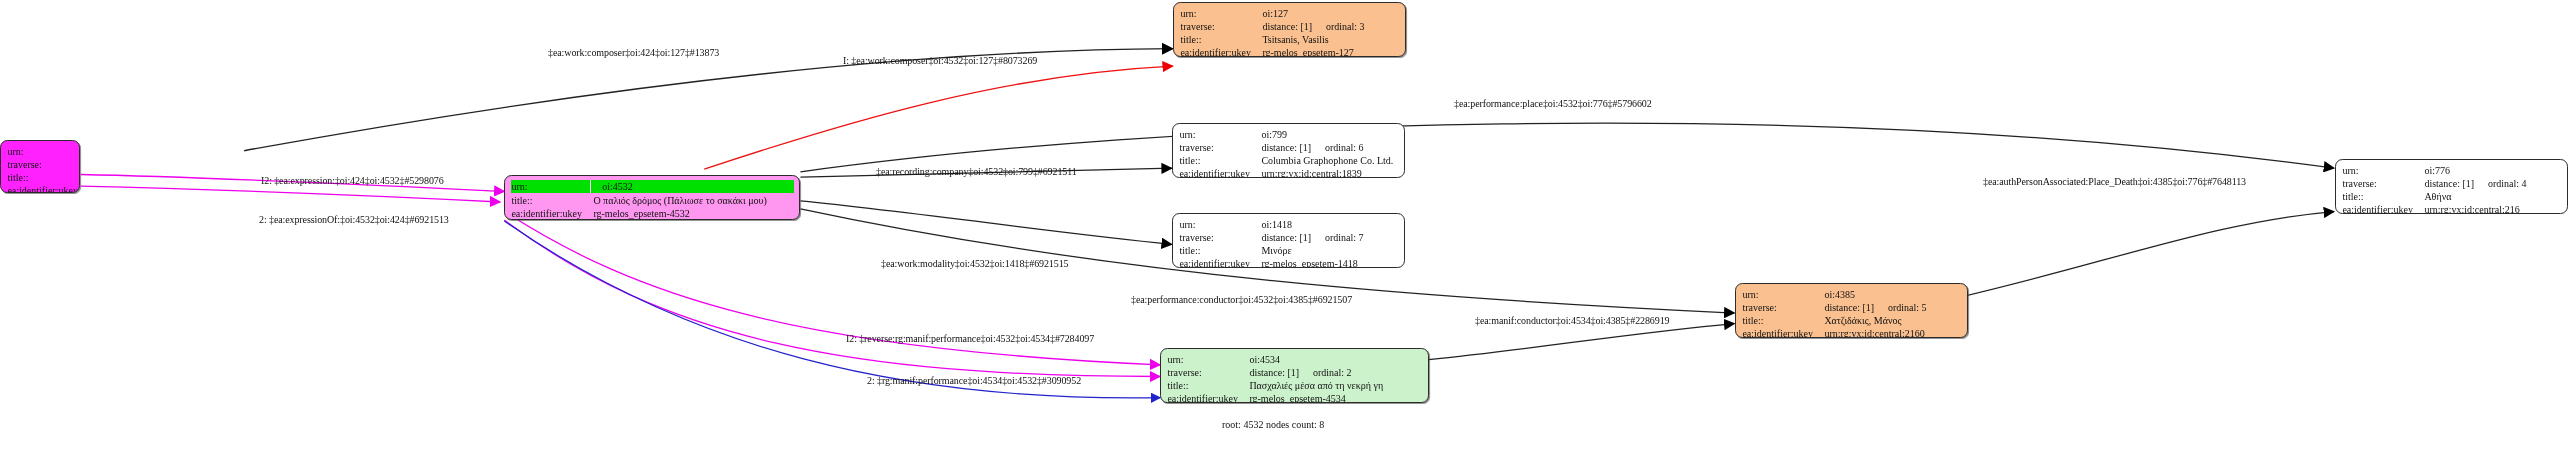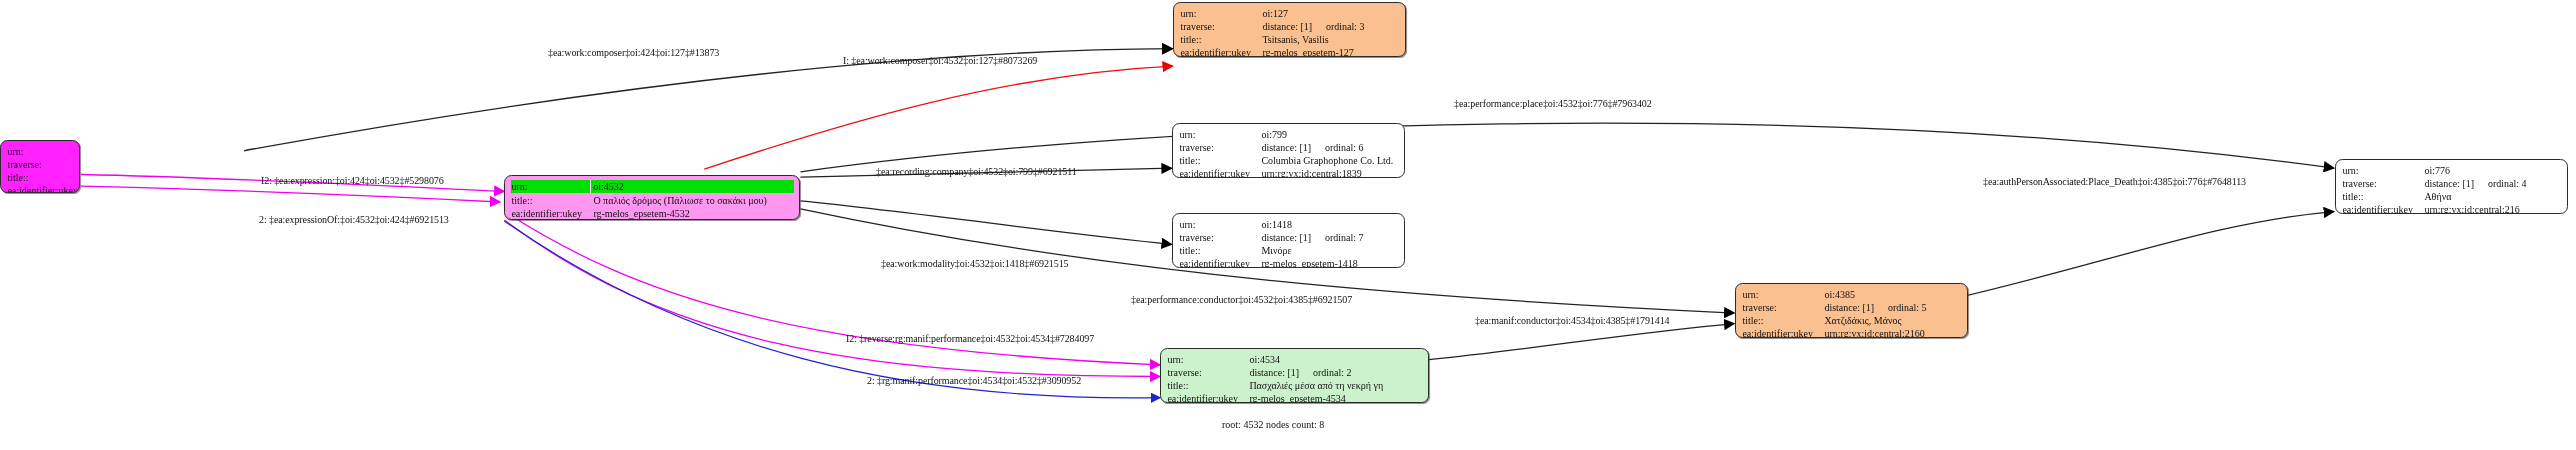--- a/index.html
+++ b/index.html
@@ -27,21 +27,21 @@
   .node.pink{background:#ff96f0;}
   .node.green{background:#ccf2cc;}
 
   .row{display:flex;align-items:baseline;line-height:1.30;white-space:nowrap;}
   .k{flex:0 0 auto;font-size:10px;color:#111;}
   .v{flex:1 1 auto;font-size:10px;color:#111;}
   .node .row .k{width:79px;}
   .node.wide .row .k{width:82px;}
   .row.urnhl{background:#00e000;margin:0 0 0.5px 0;}
   .row.urnhl .k{background:#00e000;}
-  .row.urnhl .v{background:#00e000;border-left:1.1px solid #ffffff;padding-left:2px;margin-left:-3.2px;}
+  .row.urnhl .v{background:#00e000;border-left:1.1px solid #ffffff;padding-left:11px;margin-left:-3.2px;}
   .trav{display:inline-block;}
   .trav .ord{padding-left:13.8px;}
 
   
   .elabel{
     position:absolute;
     font-size:10px;
     color:#101010;
     white-space:nowrap;
     letter-spacing:-0.1px;
@@ -106,29 +106,29 @@
   <div class="elabel" style="left:843px;top:55px;">I: ‡ea:work:composer‡oi:4532‡oi:127‡#8073269</div>
 
   <div class="elabel" style="left:261px;top:175px;">I2: ‡ea:expression:‡oi:424‡oi:4532‡#5298076</div>
 
   <div class="elabel" style="left:259px;top:202px;margin-top:12px;">2: ‡ea:expressionOf:‡oi:4532‡oi:424‡#6921513</div>
 
   <div class="elabel" style="left:876px;top:166px;">‡ea:recording:company‡oi:4532‡oi:799‡#6921511</div>
 
   <div class="elabel" style="left:881px;top:212px;margin-top:46px;">‡ea:work:modality‡oi:4532‡oi:1418‡#6921515</div>
 
-  <div class="elabel" style="left:1454px;top:98px;">‡ea:performance:place‡oi:4532‡oi:776‡#7963402</div>
+  <div class="elabel" style="left:1454px;top:98px;">‡ea:performance:place‡oi:4532‡oi:776‡#5796602</div>
 
   <div class="elabel" style="left:1131px;top:294px;">‡ea:performance:conductor‡oi:4532‡oi:4385‡#6921507</div>
 
   <div class="elabel" style="left:846px;top:333px;">I2: ‡reverse:rg:manif:performance‡oi:4532‡oi:4534‡#7284097</div>
 
   <div class="elabel" style="left:867px;top:375px;">2: ‡rg:manif:performance‡oi:4534‡oi:4532‡#3090952</div>
 
-  <div class="elabel" style="left:1475px;top:315px;">‡ea:manif:conductor‡oi:4534‡oi:4385‡#1791414</div>
+  <div class="elabel" style="left:1475px;top:315px;">‡ea:manif:conductor‡oi:4534‡oi:4385‡#2286919</div>
 
   <div class="elabel" style="left:1983px;top:176px;">‡ea:authPersonAssociated:Place_Death‡oi:4385‡oi:776‡#7648113</div>
 
   <div class="node magenta" style="left:0px;top:140px;width:80px;height:53px;">
     <div class="row">
       <span class="k">urn:</span>
 
     </div>
     <div class="row">
       <span class="k">traverse:</span>

